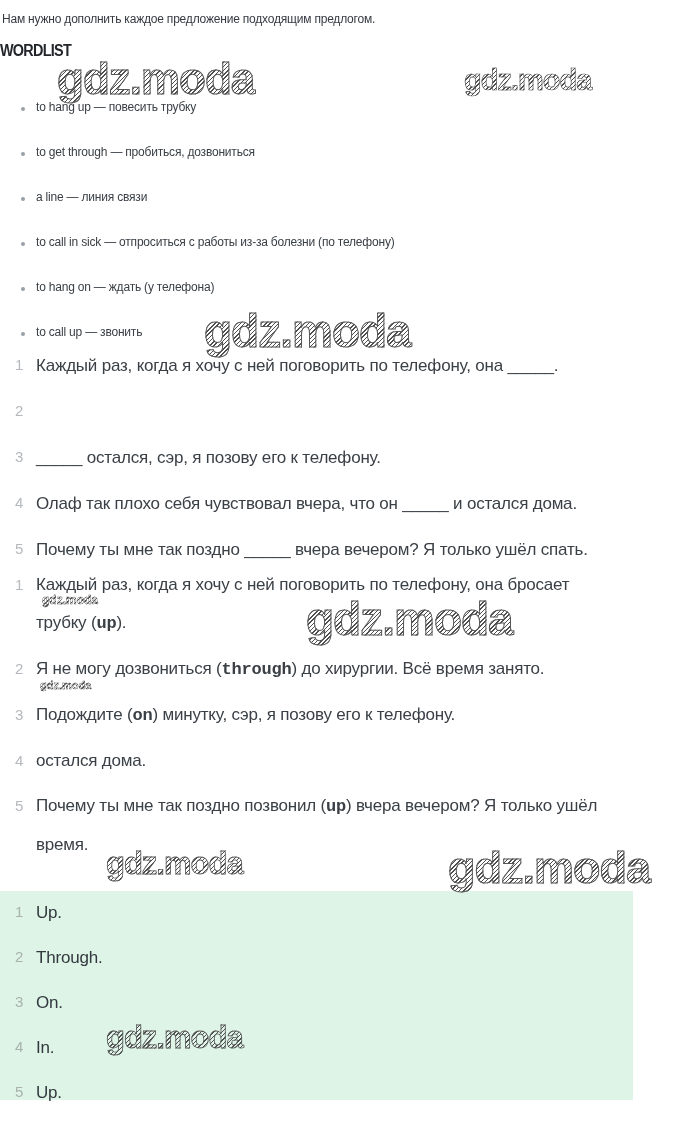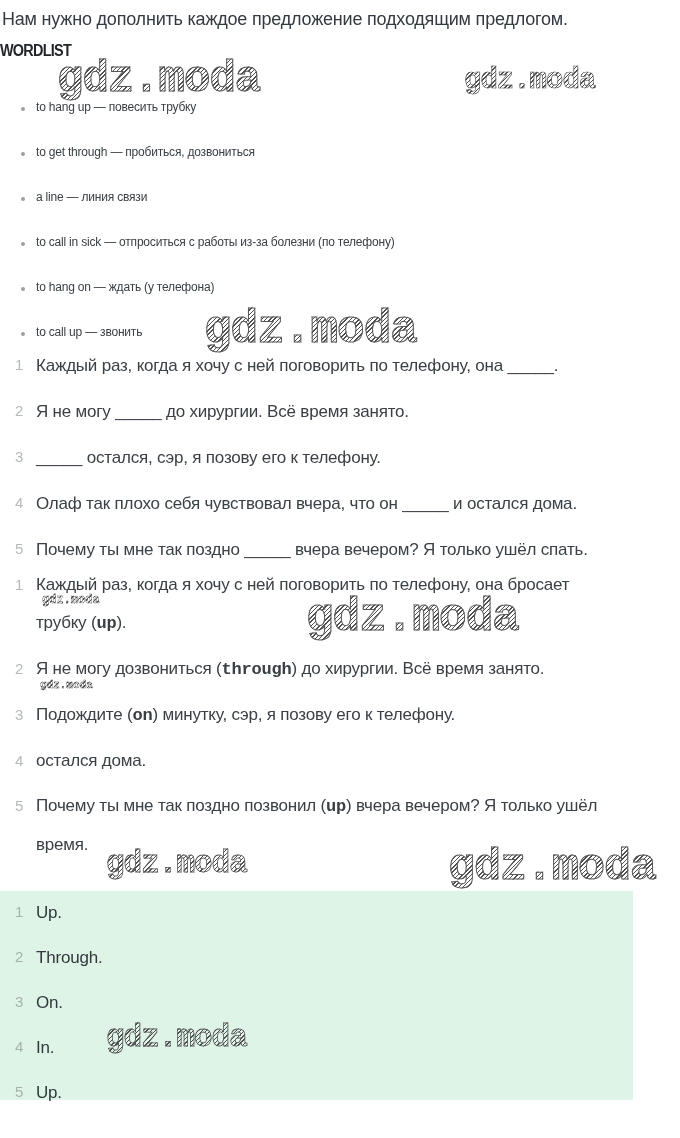--- a/index.html
+++ b/index.html
@@ -4,21 +4,21 @@
 <style>
   * { box-sizing: border-box; }
   html,body { margin:0; padding:0; }
   body {
     width:680px; height:1138px; position:relative; overflow:hidden;
     background:#ffffff; color:#3a4046;
     font-family:"Liberation Sans", sans-serif;
   }
   .task {
     position:absolute; top:8px; left:2px; right:6px; margin:0;
-    font-size:18px; line-height:22px; letter-spacing:-0.2px; color:#343a42;
+    font-size:12px; line-height:22px; letter-spacing:-0.2px; color:#343a42;
   }
   .wl-title {
     position:absolute; top:42px; left:0; margin:0;
     font-size:16px; font-weight:bold; letter-spacing:-0.8px; color:#22262b;
     transform:scaleX(0.9); transform-origin:left top;
   }
   ul,ol { list-style:none; }
   .wordlist { position:absolute; top:100px; left:0; margin:0; padding:0; }
   .wordlist li { display:flex; height:18px; margin-bottom:27px; font-size:12px; letter-spacing:-0.2px; }
   .dotcol { flex:0 0 36px; }
@@ -35,21 +35,21 @@
   .b { font-weight:bold;font-family:Liberation Mono, monospace; }
   .answer-block {
     position:absolute; top:891px; left:0; width:633px; height:209px;
     background:#def4e7;
   }
   .answers-short { margin:0; padding:12px 0 0 0; }
   .answers-short li { display:flex; height:18px; margin-bottom:27px; font-size:17px; letter-spacing:-0.2px; color:#32383e; }
   .answers-short .numcol { color:#a4aeа8; color:#a8b2ac; }
   .wm {
     position:absolute; white-space:nowrap; pointer-events:none;
-    font-family:Liberation Mono, monospace; font-weight:bold; letter-spacing:-1px;
+    font-family:Liberation Sans, sans-serif; font-weight:bold; letter-spacing:-1px;
     color:transparent;
     background:repeating-linear-gradient(135deg,#4f4f4f 0px,#4f4f4f 1px,rgba(255,255,255,0.12) 1px,rgba(255,255,255,0.12) 3px);
     -webkit-background-clip:text; background-clip:text;
     -webkit-text-stroke:1px #565656;
   }
   .wm-1 { left:57px;  top:54px;   font-size:44px; }
   .wm-2 { left:464px; top:64px;   font-size:29px; -webkit-text-stroke-width:0.7px; }
   .wm-3 { left:204px; top:304px;  font-size:46px; }
   .wm-4 { left:42px;  top:593px;  font-size:12px; letter-spacing:0; -webkit-text-stroke-width:0.4px; }
   .wm-5 { left:306px; top:592px;  font-size:46px; }
@@ -106,21 +106,20 @@
       </li>
     </ul>
 
   <ol class="questions" id="questions">
       <li>
         <span class="numcol">1</span>
         <span>Каждый раз, когда я хочу с ней поговорить по телефону, она _____.</span>
       </li>
       <li>
         <span class="numcol">2</span>
-        <span>Я не могу _____ до хирургии. Всё время занято.</span>
       </li>
       <li>
         <span class="numcol">3</span>
         <span>_____ остался, сэр, я позову его к телефону.</span>
       </li>
       <li>
         <span class="numcol">4</span>
         <span>Олаф так плохо себя чувствовал вчера, что он _____ и остался дома.</span>
       </li>
       <li>

